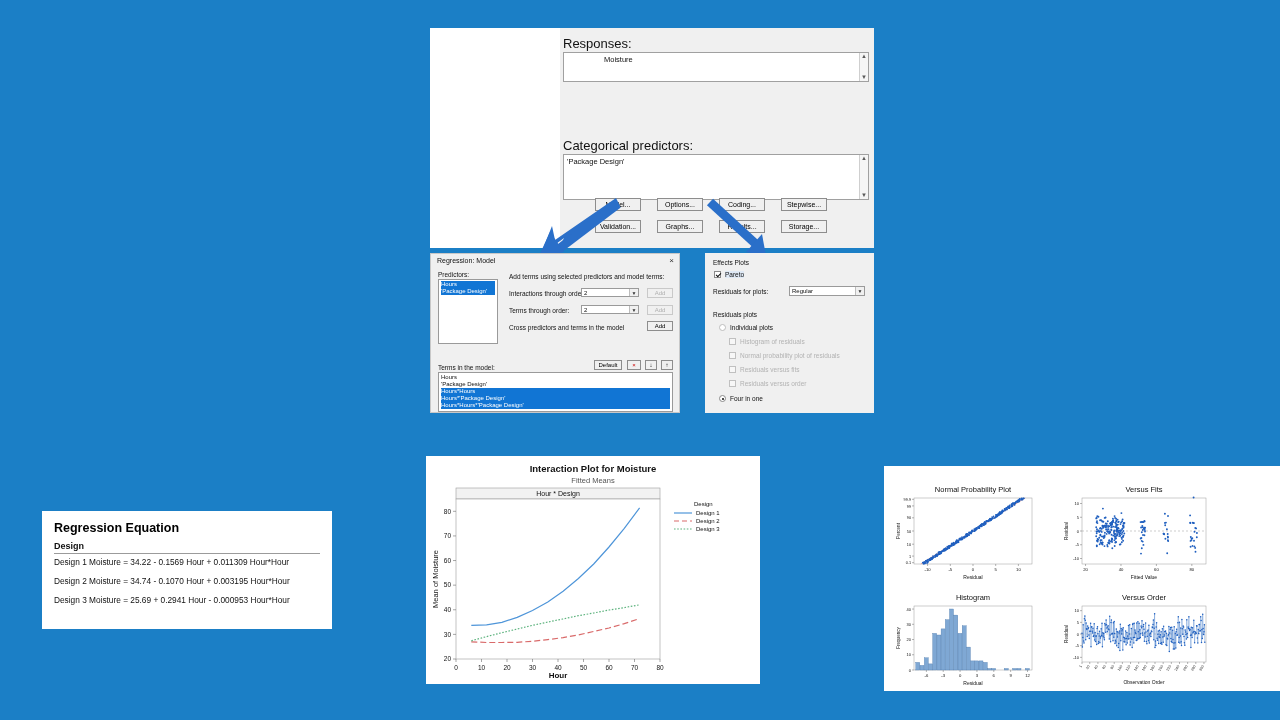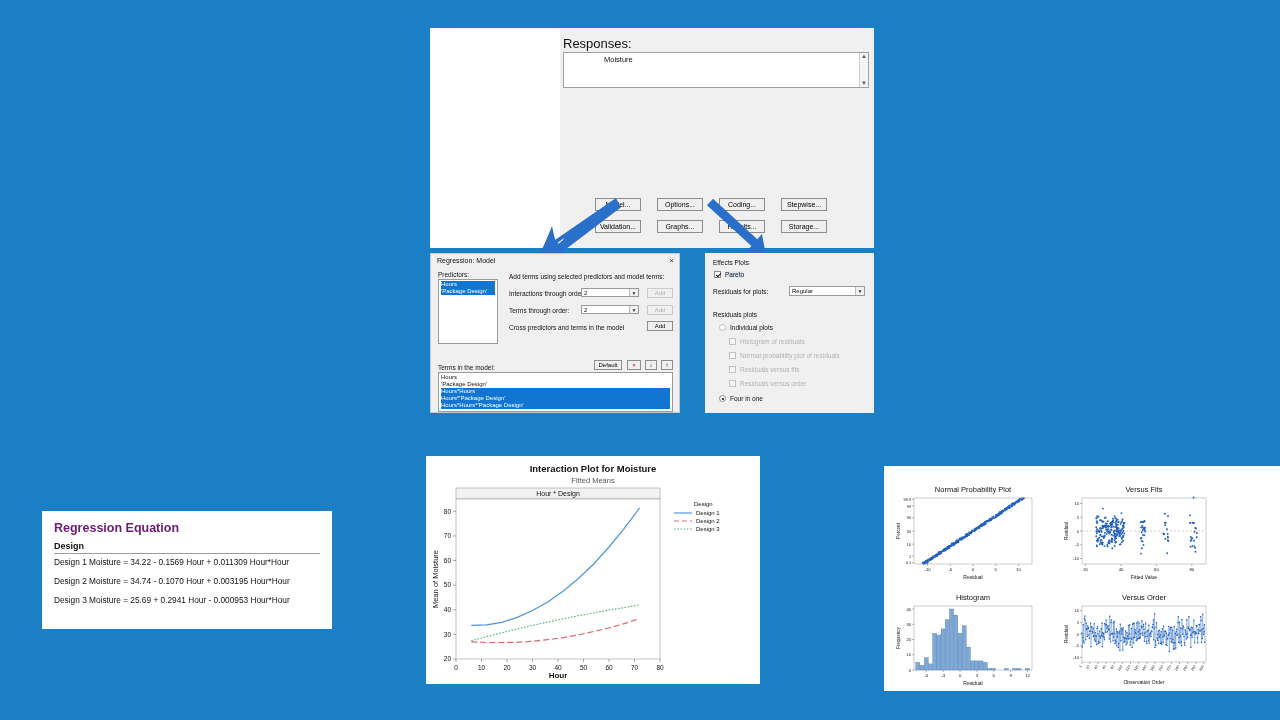--- a/index.html
+++ b/index.html
@@ -78,50 +78,60 @@
   }
   .cbx.dim { border-color:#c0c0c0; background:#f7f7f7; }
   .rdo { width:7px; height:7px; border:1px solid #8a8a8a; border-radius:50%; background:#fff; display:inline-block; position:relative; }
   .rdo.on::after { content:""; position:absolute; left:1.6px; top:1.6px; width:2.6px; height:2.6px; border-radius:50%; background:#111; }
   .rdo.dim { border-color:#bdbdbd; }
   .dimtxt { color:#b2b2b2; }
   .hi { background:#dfe9f5; }
 
   
   #card-eq { left:42px; top:511px; width:290px; height:118px; background:#fff; padding:10px 12px; }
-  #card-eq .eq-title { color:#701a75; font-size:12.5px; font-weight:bold; margin:0 0 6px 0; }
+  #card-eq .eq-title { color:#000000; font-size:12.5px; font-weight:bold; margin:0 0 6px 0; }
   #card-eq .eq-sub { font-size:9px; font-weight:bold; color:#111; border-bottom:1px solid #9b9b9b; padding-bottom:2px; margin-bottom:3px; }
   #card-eq .eq-line { font-size:8.3px; color:#111; margin:0 0 9px 0; white-space:nowrap; }
 
   
   #card-inter { left:426px; top:456px; width:334px; height:228px; background:#fff; }
 
   
   #card-res { left:884px; top:466px; width:408px; height:225px; background:#fff; }
 
   svg text { font-family:"Liberation Sans", sans-serif; }
 </style>
 </head>
 <body>
 
 <div class="panel" id="dlg-main">
   <div class="dlgbody">
 
     <div class="field-group" style="top:8px;">
       <span class="field-label">Responses:</span>
-      <div class="listbox" style="height:36px;padding-left:40px;">
+      <div class="listbox" style="height:30px;padding-left:40px;">
         <div class="listitem">Moisture</div>
         <div class="scroll">
           <span class="arr">▲</span>
           <span class="arr">▼</span>
         </div>
       </div>
     </div>
 
 
+    <div class="field-group" style="top:110px;">
+      <span class="field-label">Categorical predictors:</span>
+      <div class="listbox" style="height:46px;">
+        <div class="listitem">'Package Design'</div>
+        <div class="scroll">
+          <span class="arr">▲</span>
+          <span class="arr">▼</span>
+        </div>
+      </div>
+    </div>
 
     <div class="btnrow" style="left:35px; top:170px;">
       <div class="wbtn">Model...</div>
       <div class="wbtn">Options...</div>
       <div class="wbtn">Coding...</div>
       <div class="wbtn">Stepwise...</div>
     </div>
     <div class="btnrow" style="left:35px; top:192px;">
       <div class="wbtn">Validation...</div>
       <div class="wbtn">Graphs...</div>

